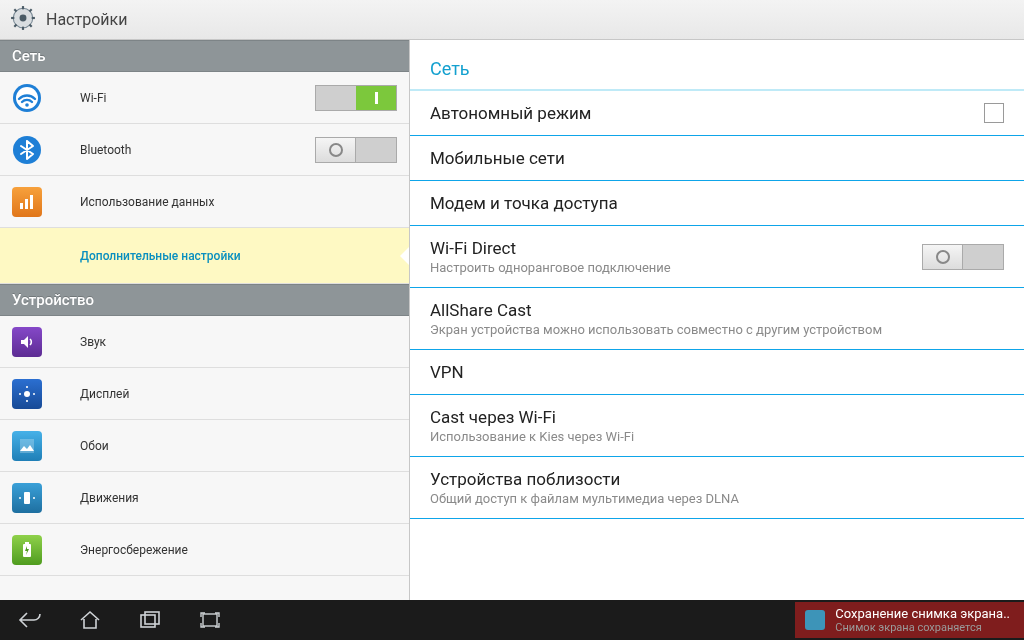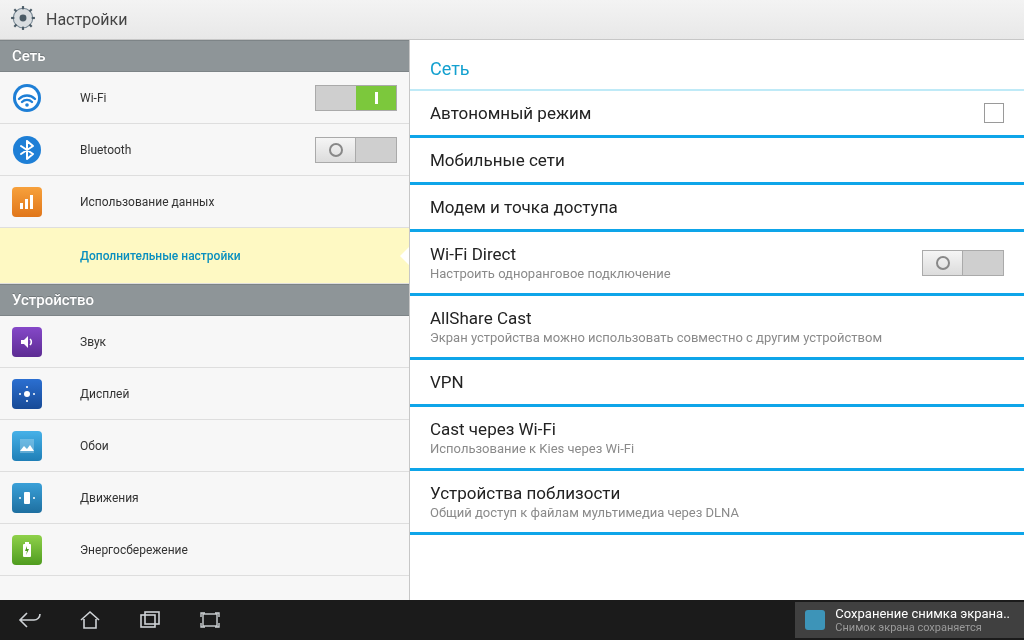--- a/index.html
+++ b/index.html
@@ -48,31 +48,31 @@
   .toggle > div{display:flex;align-items:center;justify-content:center}
   .toggle-on  .a{flex:1; background:#cfcfcf;}
   .toggle-on  .b{width:40px; background:#7cc83c;}
   .toggle-on  .b::after{content:"";width:3px;height:12px;background:#fff;}
   .toggle-off .a{width:40px; background:linear-gradient(#f5f5f5,#dcdcdc); border-right:1px solid #aaa;}
   .toggle-off .a::after{content:"";width:10px;height:10px;border:2px solid #888;border-radius:50%;}
   .toggle-off .b{flex:1; background:#cfcfcf;}
 
   
   .content-header { color:#13a0cf; font-size:18px; padding:18px 20px 10px; border-bottom:2px solid #bfeaf7; }
-  .row { padding:12px 20px; border-bottom:3px solid #0ea5e9; display:flex; align-items:center; gap:14px;}
+  .row { padding:12px 20px; border-bottom:1px solid #0ea5e9; display:flex; align-items:center; gap:14px;}
   .row .texts{flex:1; min-width:0;}
   .row .primary{font-size:17px; color:#222;}
   .row .secondary{font-size:13px; color:#8a8a8a; margin-top:2px; white-space:nowrap; overflow:hidden; text-overflow:ellipsis;}
   .checkbox{ width:20px; height:20px; border:1px solid #9a9a9a; background:#fff;}
 
   
   .sysbar{ height:40px; background:#1b1b1b; display:flex; align-items:center; color:#cfd3d6; }
   .sysbar .navbtn{ width:60px; height:40px; display:flex; align-items:center; justify-content:center; }
   .sysbar .spacer{flex:1}
-  .toast{ background:#404040; padding:4px 14px 4px 40px; position:relative; max-width:360px;margin-left:38px;}
+  .toast{ background:#7f1d1d; padding:4px 14px 4px 40px; position:relative; max-width:360px;margin-left:38px;}
   .toast .t1{color:#fff; font-size:13px; white-space:nowrap; overflow:hidden; text-overflow:ellipsis;}
   .toast .t2{color:#9a9a9a; font-size:11px; white-space:nowrap; overflow:hidden; text-overflow:ellipsis;}
   .toast::before{content:""; position:absolute; left:10px; top:8px; width:20px; height:20px; background:#3d94b8; border-radius:3px;}
 
   
   .sq{width:30px;height:30px;border-radius:4px;display:flex;align-items:center;justify-content:center;color:#fff;font-size:16px;}
 </style>
 </head>
 <body>
 

